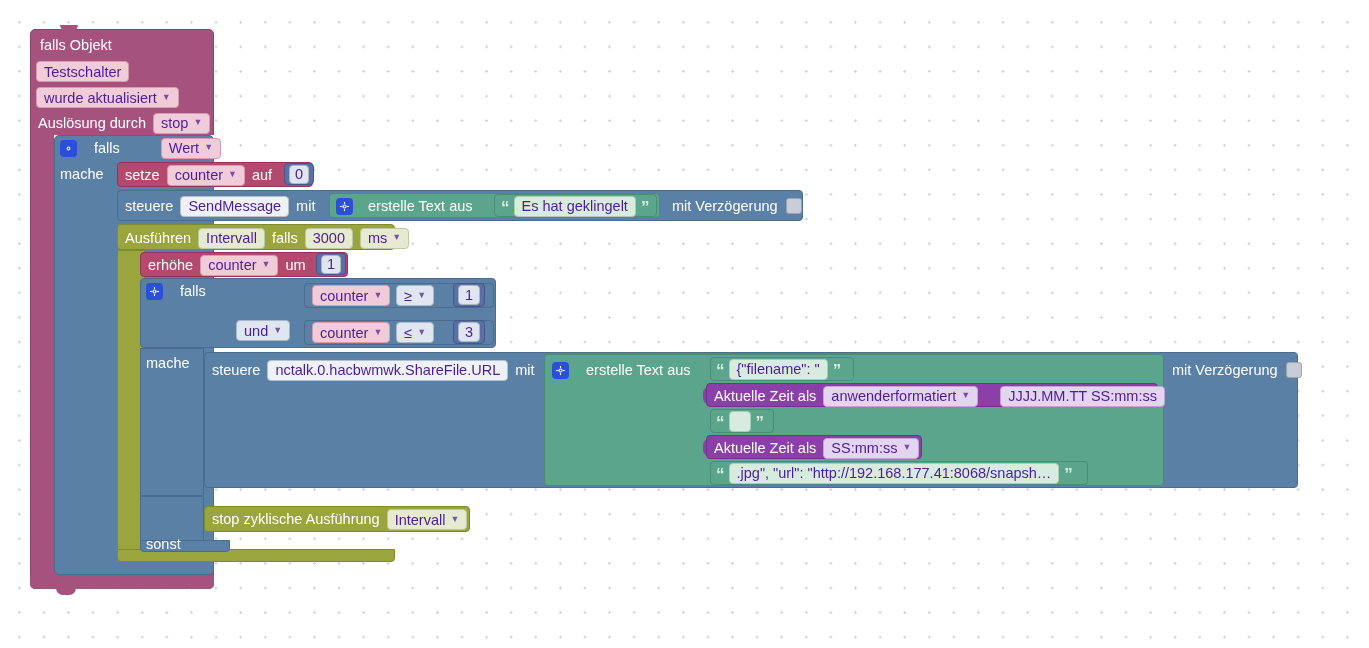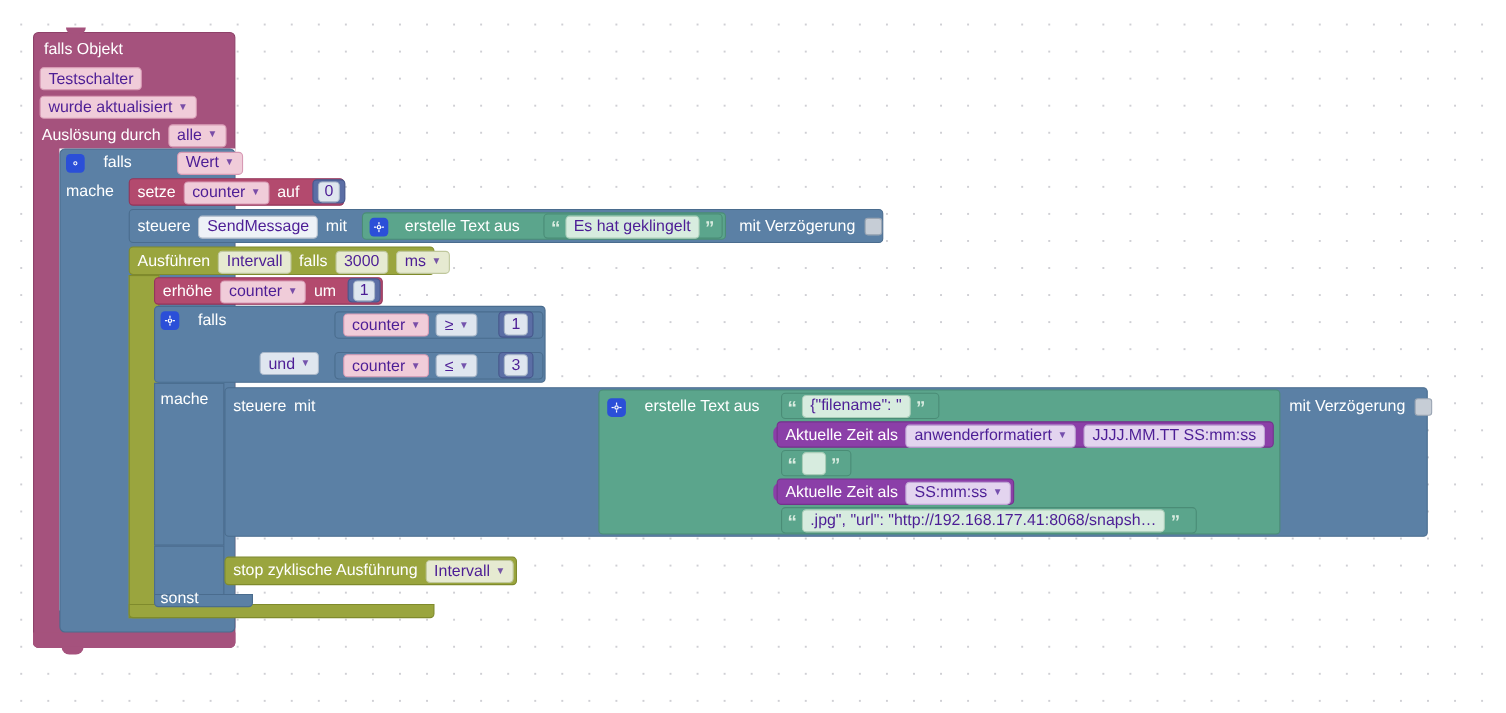--- a/index.html
+++ b/index.html
@@ -208,21 +208,21 @@
     <span class="field pink">
       <span>wurde aktualisiert</span>
       <span class="caret">▼</span>
     </span>
   </div>
 
   <div class="blk" style="left:38px; top:113px; height:20px;">
     <div class="row">
       <span class="lbl">Auslösung durch</span>
       <span class="field pink">
-        <span>alle</span>
+        <span>stop</span>
         <span class="caret">▼</span>
       </span>
     </div>
   </div>
 
   <div class="blk ctrl" id="b-if1"></div>
   <div class="blk" style="left:60px; top:138px; height:20px;">
     <div class="row">
       <span class="gear">
         <svg width="11" height="11" viewBox="0 0 16 16">
@@ -402,20 +402,21 @@
     <span class="lbl">mache</span>
   </div>
   <div class="blk" style="left:146px; top:535px; height:18px;">
     <span class="lbl">sonst</span>
   </div>
 
   <div class="blk ctrl" id="b-setstate"></div>
   <div class="blk" style="left:212px; top:360px; height:20px;">
     <div class="row">
       <span class="lbl">steuere</span>
+      <span class="field white">nctalk.0.hacbwmwk.ShareFile.URL</span>
       <span class="lbl">mit</span>
     </div>
   </div>
   <div class="blk" style="left:1172px; top:360px; height:20px;">
     <div class="row" style="gap:8px;">
       <span class="lbl">mit Verzögerung</span>
       <span class="cbox"></span>
     </div>
   </div>
 
@@ -447,21 +448,21 @@
 
   <div class="blk" style="left:703px; top:387px; width:8px; height:17px; background:#8b3fa8; border-radius:6px 0 0 6px;"></div>
   <div class="blk timeblk" id="b-time1"></div>
   <div class="blk" style="left:714px; top:386px; height:20px;">
     <div class="row">
       <span class="lbl">Aktuelle Zeit als</span>
       <span class="field purpl">
         <span>anwenderformatiert</span>
         <span class="caret">▼</span>
       </span>
-      <span class="field purpl" style="">JJJJ.MM.TT SS:mm:ss</span>
+      <span class="field purpl" style="margin-left:15px;">JJJJ.MM.TT SS:mm:ss</span>
     </div>
   </div>
 
   <div class="blk textblk" id="b-t2"></div>
   <div class="blk" style="left:716px; top:412px; height:18px;">
     <div class="row" style="gap:5px;">
       <span class="q">“</span>
       <span class="field green" style="min-width:14px; padding:0 3px;"></span>
       <span class="q">”</span>
     </div>

